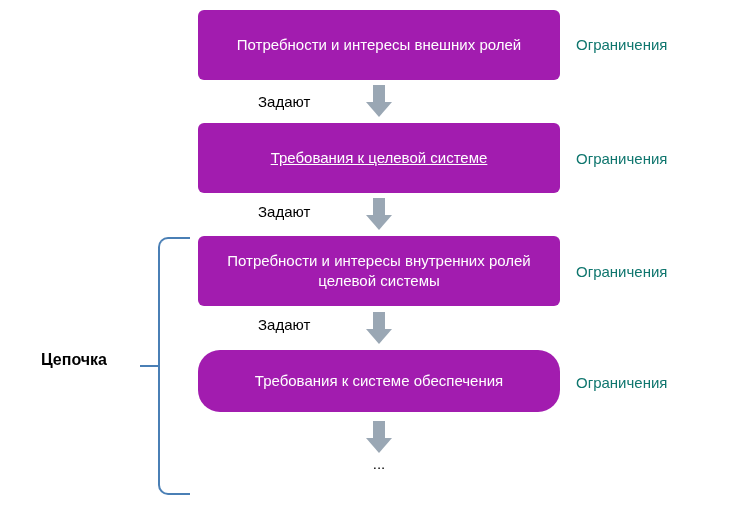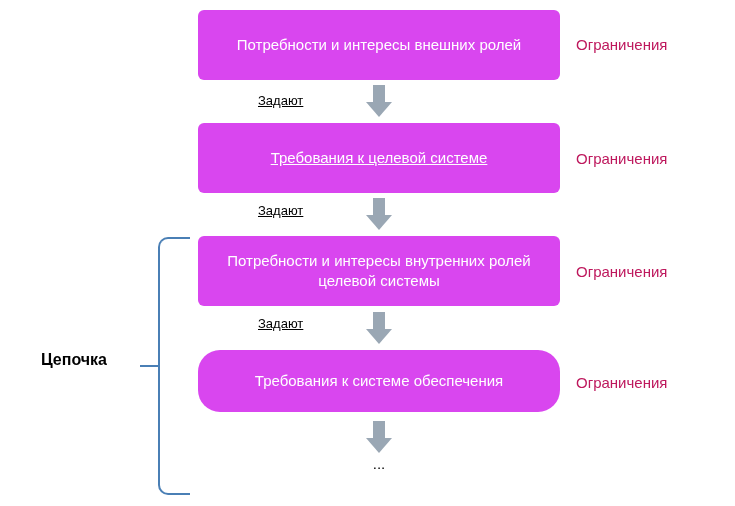--- a/index.html
+++ b/index.html
@@ -13,21 +13,21 @@
     font-family: "Liberation Sans", sans-serif;
     overflow: hidden;
   }
   .canvas {
     position: relative;
     width: 735px;
     height: 506px;
   }
   .node {
     position: absolute;
-    background: #d946ef;
+    background: #a21caf;
     border-radius: 6px;
     color: #ffffff;
     display: flex;
     align-items: center;
     justify-content: center;
     text-align: center;
     font-size: 15px;
     line-height: 1.35;
     padding: 8px 14px;
     box-sizing: border-box;
@@ -60,34 +60,33 @@
     border-right: 13px solid transparent;
     border-top: 15px solid #9aa7b4;
   }
   .arrow-1 { left: 366px; top: 85px; }
   .arrow-2 { left: 366px; top: 198px; }
   .arrow-3 { left: 366px; top: 312px; }
   .arrow-4 { left: 366px; top: 421px; }
 
   .edge-label {
     position: absolute;
-    font-size: 13px;
+    font-size: 15px;
     color: #000000;
     white-space: nowrap;
-    text-decoration: underline;
   }
   .lbl-1 { left: 258px; top: 93px; }
   .lbl-2 { left: 258px; top: 203px; }
   .lbl-3 { left: 258px; top: 316px; }
 
   .constraint {
     position: absolute;
     left: 576px;
     font-size: 15px;
-    color: #be185d;
+    color: #0f766e;
     white-space: nowrap;
   }
   .c-1 { top: 36px; }
   .c-2 { top: 150px; }
   .c-3 { top: 263px; }
   .c-4 { top: 374px; }
 
   .ellipsis {
     position: absolute;
     left: 366px;

